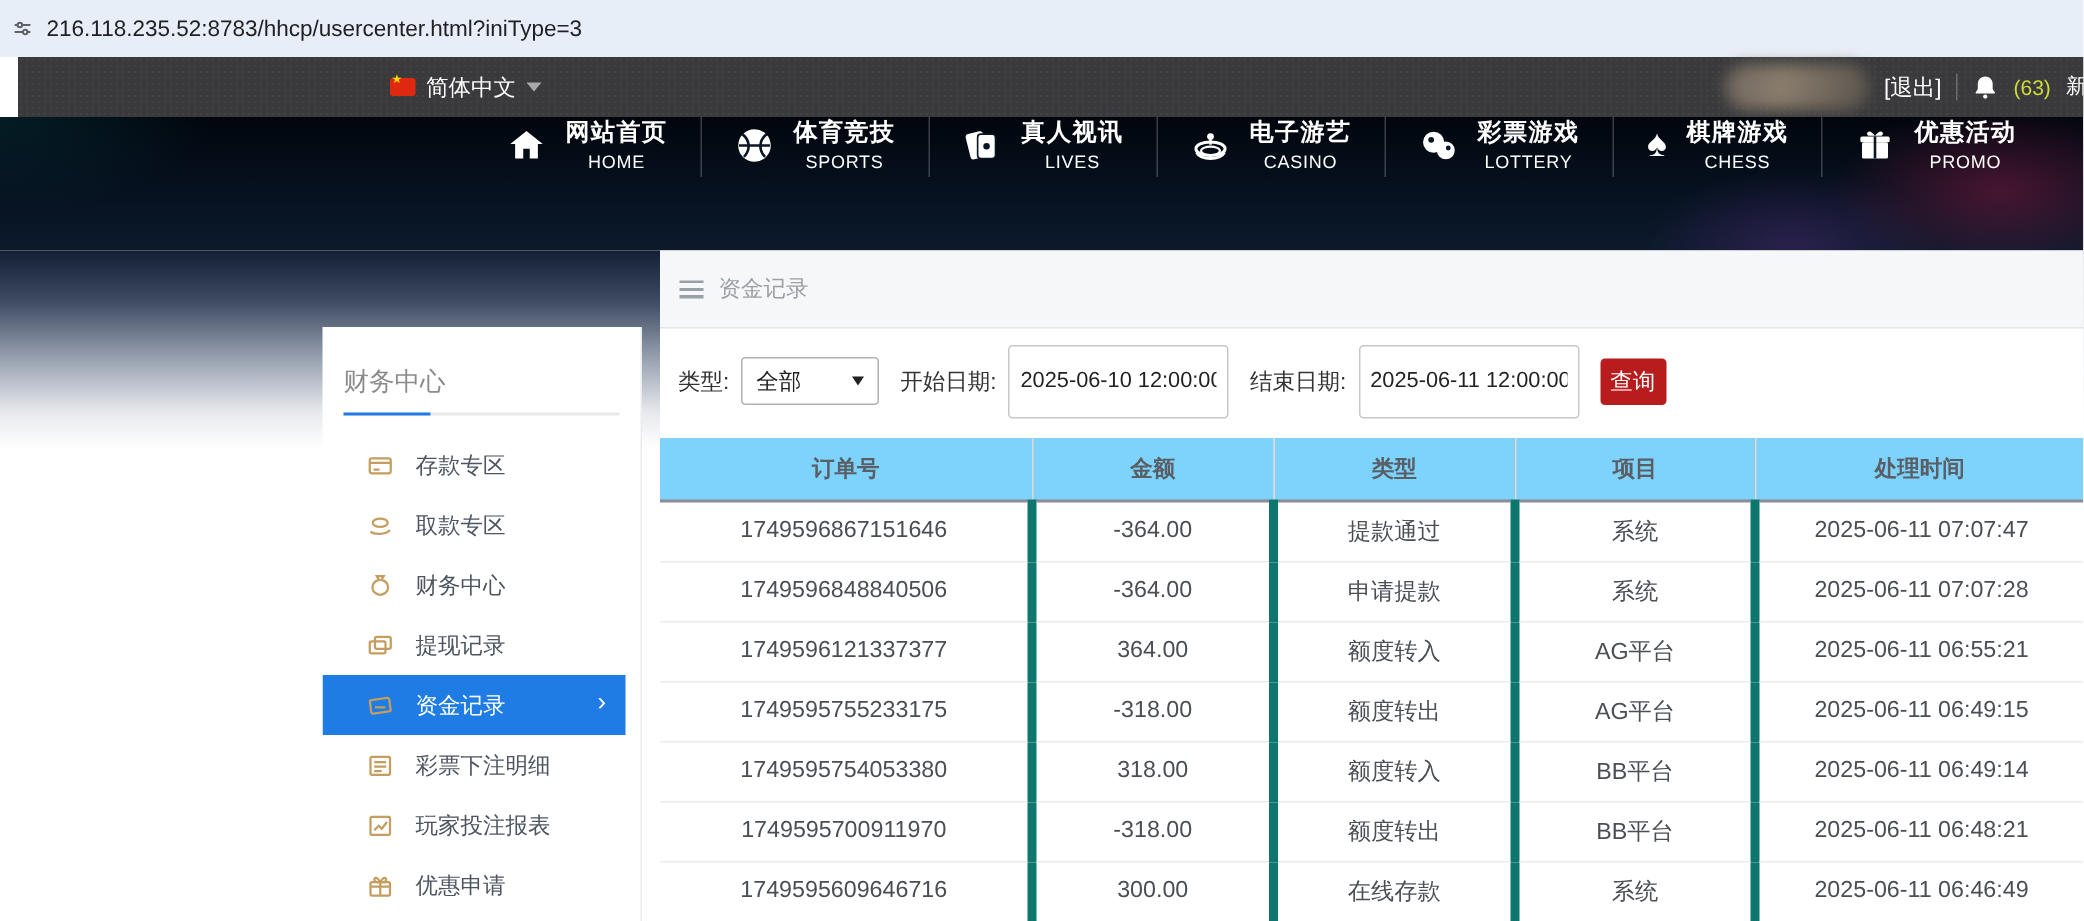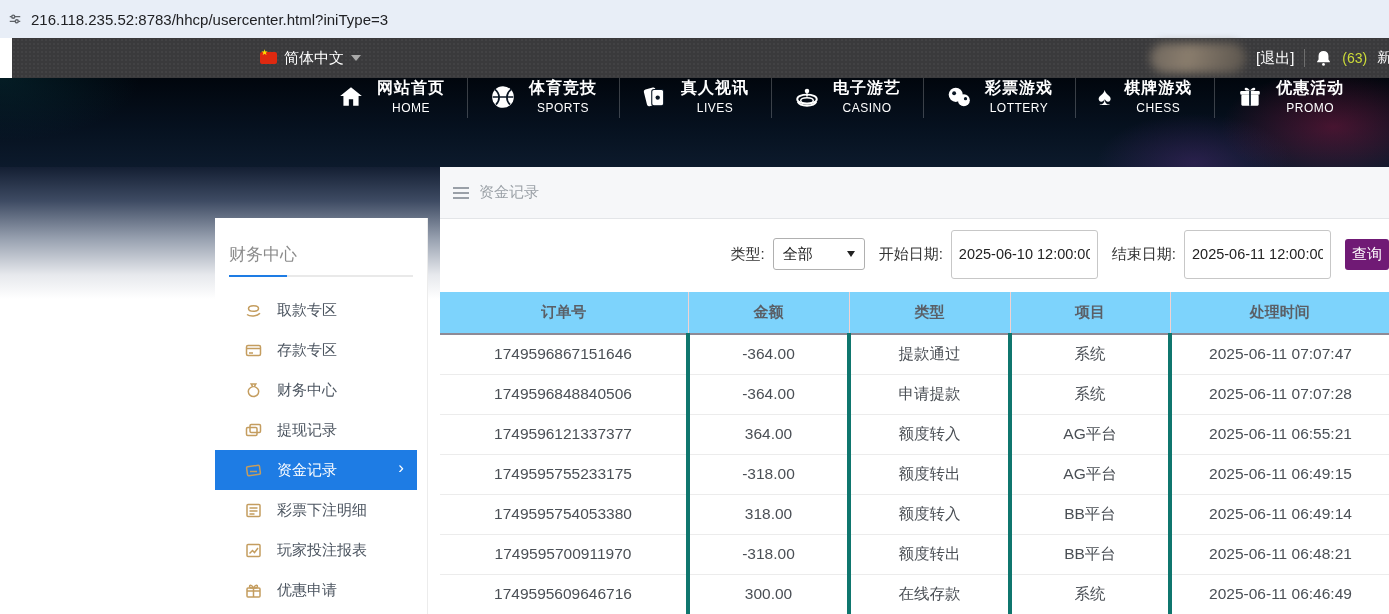--- a/index.html
+++ b/index.html
@@ -63,38 +63,38 @@
   .sb-item.active::after { content:"›"; position:absolute; right:13px; top:8px; color:#fff; font-size:17px; }
 
   
   .content { position:absolute; left:440px; top:167px; right:0; bottom:0; background:#fff; }
   .crumb { height:52px; background:#f6f7f9; border-bottom:1px solid #e3e5e8;
            display:flex; align-items:center; gap:10px; padding-left:13px; }
   .crumb-ico { width:16px; height:12px;
     background:linear-gradient(#9aa0a8 0 2px,transparent 2px 5px,#9aa0a8 5px 7px,transparent 7px 10px,#9aa0a8 10px 12px); }
   .crumb-txt { color:#9aa0a6; font-size:15px; }
 
-  .filter { margin:18px 0 0 12px; height:34px; display:flex; align-items:center;justify-content:flex-end; }
+  .filter { margin:18px 0 0 12px; height:34px; display:flex; align-items:center; }
   .f-label { color:#333; font-size:15px; margin-right:8px; }
   .select { width:92px; height:32px; border:1px solid #b0b0b0; border-radius:3px; background:#fff;
             display:flex; align-items:center; justify-content:space-between; padding:0 9px; font-size:15px; color:#222;
             margin-right:14px; cursor:pointer; }
   .select .caret-dark { width:0; height:0; border-left:4.5px solid transparent; border-right:4.5px solid transparent; border-top:6px solid #222; }
   .date-input { width:147px; height:49px; border:1px solid #c7c7c7; border-radius:3px; font-size:14.5px;
                 color:#222; padding:0 7px; font-family:"Liberation Sans",sans-serif; margin-right:14px; }
-  .btn-query { width:44px; height:31px; background:#701a75; color:#fff; border:none; border-radius:3px;
+  .btn-query { width:44px; height:31px; background:#b91c1c; color:#fff; border:none; border-radius:3px;
                font-size:15px; cursor:pointer; font-family:Liberation Sans, sans-serif; }
 
   table { margin-top:21px; width:100%; border-collapse:collapse; table-layout:fixed; }
   col.c0{width:248px} col.c1{width:161px} col.c2{width:161px} col.c3{width:160px}
   th { height:42px; background:#7dd3fc; color:#5a5f66; font-size:15px; font-weight:bold;
        border-right:1px solid #f1d2d2; border-bottom:2px solid #8e8a96; }
   th:last-child { border-right:none; }
   td { height:40px; text-align:center; color:#4a4f55; font-size:15.5px;
-       border-right:4px solid #0f766e; border-bottom:1px solid #ececec; }
+       border-right:6px solid #0f766e; border-bottom:1px solid #ececec; }
   td:last-child { border-right:none; }
 </style>
 </head>
 <body>
 
 <div class="screen">
 
   <div class="urlbar">
     <svg width="14" height="14" viewBox="0 0 24 24" stroke="#5f6368" stroke-width="2.4" fill="none">
         <path d="M3 8h18M3 16h18"></path>
@@ -211,31 +211,31 @@
   <div class="page-bg"></div>
 
   <aside class="sb-panel">
     <div class="sb-section">财务中心</div>
     <div class="sb-underline">
         <span></span>
       </div>
     <ul class="sb-list">
       <li class="sb-item">
         <svg width="17" height="17" viewBox="0 0 17 17" fill="none" stroke="#c49d5f" stroke-width="1.5">
+            <rect x="1.5" y="3.5" width="14" height="10" rx="1.5"></rect>
+            <path d="M1.5 6.5h14M4 11h4"></path>
+          </svg>
+        <span>存款专区</span>
+      </li>
+      <li class="sb-item">
+        <svg width="17" height="17" viewBox="0 0 17 17" fill="none" stroke="#c49d5f" stroke-width="1.5">
             <ellipse cx="8.5" cy="6.5" rx="5" ry="2.8"></ellipse>
             <path d="M2 12.5c3 2.2 10 2 13-1.2"></path>
           </svg>
         <span>取款专区</span>
-      </li>
-      <li class="sb-item">
-        <svg width="17" height="17" viewBox="0 0 17 17" fill="none" stroke="#c49d5f" stroke-width="1.5">
-            <rect x="1.5" y="3.5" width="14" height="10" rx="1.5"></rect>
-            <path d="M1.5 6.5h14M4 11h4"></path>
-          </svg>
-        <span>存款专区</span>
       </li>
       <li class="sb-item">
         <svg width="17" height="17" viewBox="0 0 17 17" fill="none" stroke="#c49d5f" stroke-width="1.5">
             <path d="M6.2 2h4.6l-1.5 2.6c2.7.8 4.4 2.7 4.4 5 0 2.9-2.5 4.9-5.2 4.9s-5.2-2-5.2-4.9c0-2.3 1.7-4.2 4.4-5z"></path>
           </svg>
         <span>财务中心</span>
       </li>
       <li class="sb-item">
         <svg width="17" height="17" viewBox="0 0 17 17" fill="none" stroke="#c49d5f" stroke-width="1.5">
             <rect x="1.5" y="5.5" width="10.5" height="8" rx="1.2"></rect>

